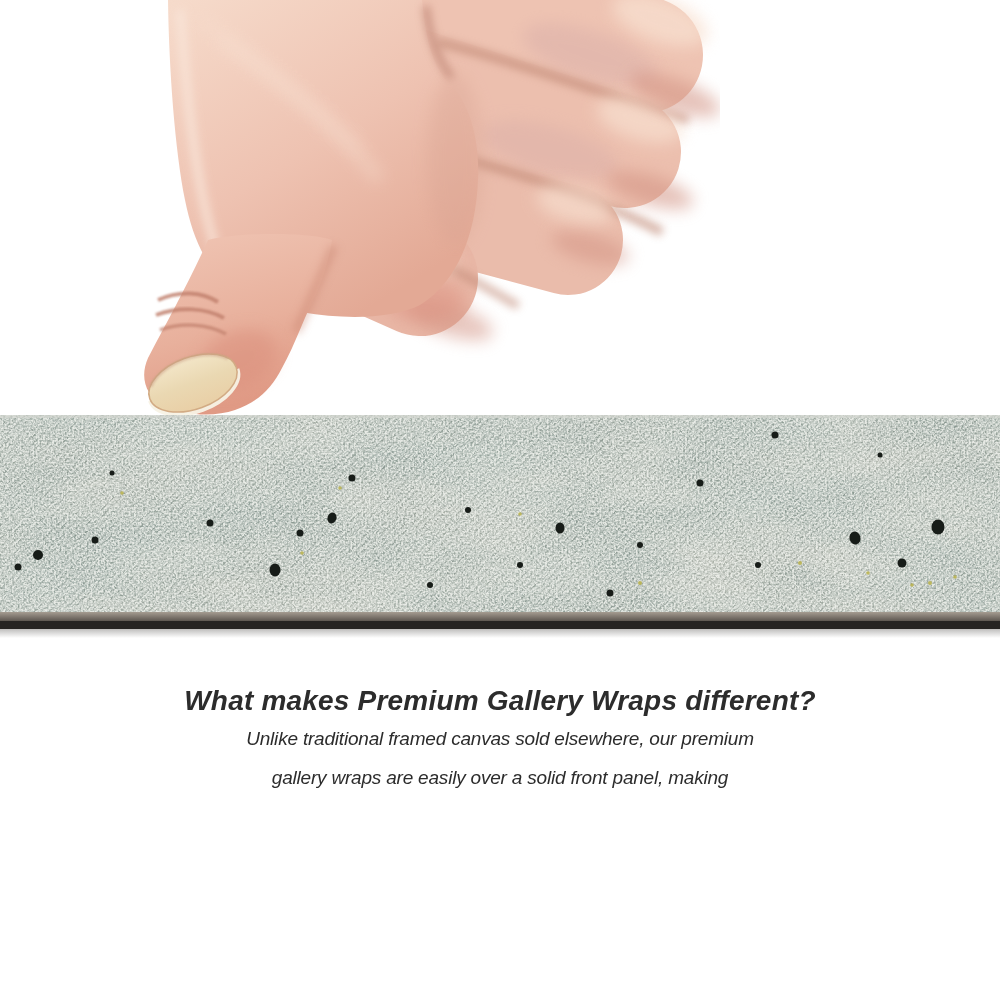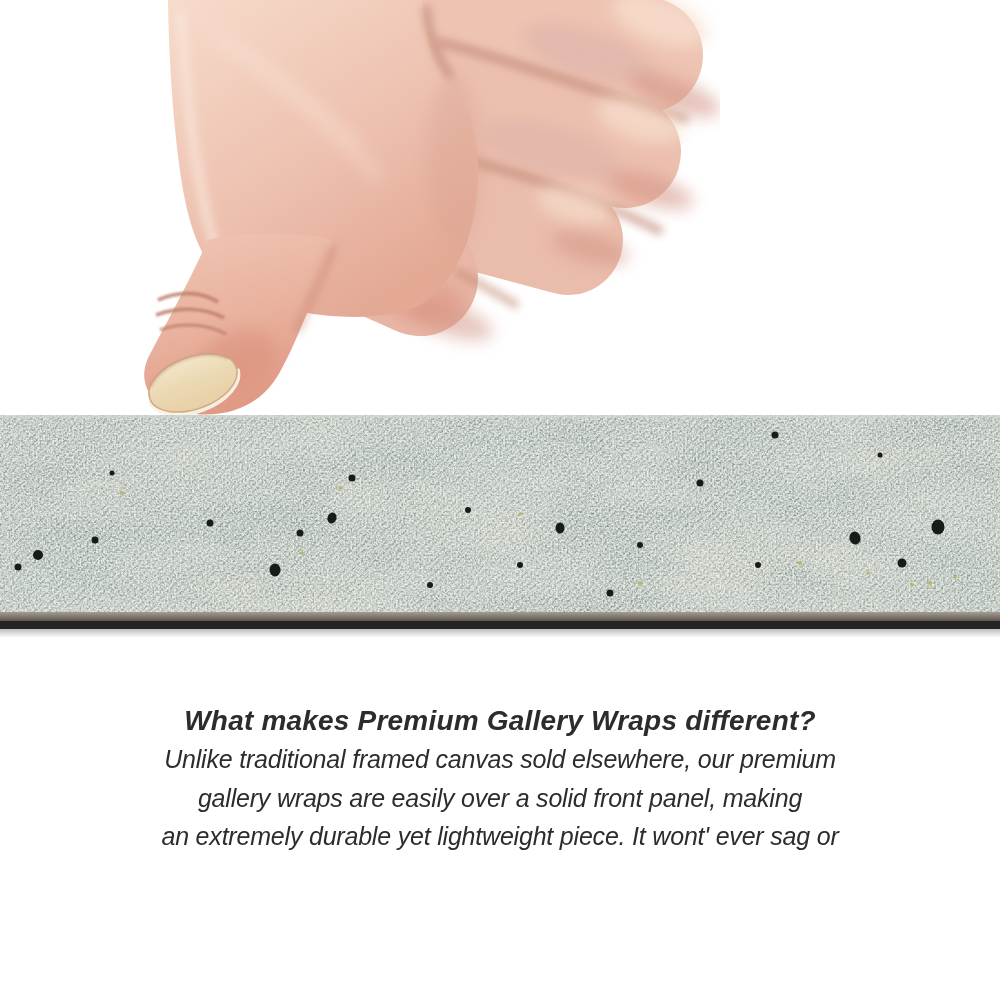--- a/index.html
+++ b/index.html
@@ -7,26 +7,26 @@
     position:relative;width:1000px;height:1000px;background:#ffffff;
     overflow:hidden;font-family:"Liberation Sans",sans-serif;
   }
   .hand{position:absolute;left:120px;top:0;width:600px;height:420px;}
   .canvas-strip{position:absolute;left:0;top:415px;width:1000px;height:214px;display:block;}
   .strip-shadow{
     position:absolute;left:0;top:629px;width:1000px;height:9px;
     background:linear-gradient(180deg,rgba(55,52,48,0.32),rgba(55,52,48,0));
   }
   .text-block{
-    position:absolute;left:0;top:701px;width:1000px;text-align:center;
+    position:absolute;left:0;top:681px;width:1000px;text-align:center;
     color:#2c2c2c;font-style:italic;
   }
   .text-block p{margin:0;white-space:nowrap;}
   .heading{font-size:28px;line-height:39px;font-weight:bold;letter-spacing:0.2px;}
-  .line{font-size:25px;line-height:38.5px;font-weight:normal;letter-spacing:-0.2px;}
+  .line{font-size:19px;line-height:38.5px;font-weight:normal;letter-spacing:-0.2px;}
 </style>
 </head>
 <body>
 
 <div class="page">
 
   <svg class="hand" viewBox="0 0 600 420" width="600" height="420">
     <defs>
       <linearGradient id="skinPalm" x1="0" y1="0" x2="0.6" y2="1">
         <stop offset="0" stop-color="#f6dbcb"></stop>
@@ -189,16 +189,15 @@
       <rect y="206" width="1000" height="8" fill="#262422"></rect>
     </g>
   </svg>
 
   <div class="strip-shadow"></div>
 
   <div class="text-block">
     <p class="heading">What makes Premium Gallery Wraps different?</p>
     <p class="line">Unlike traditional framed canvas sold elsewhere, our premium</p>
     <p class="line">gallery wraps are easily over a solid front panel, making</p>
-    <p class="line">an extremely durable yet lightweight piece. It wont' ever sag or</p>
   </div>
 
 </div>
 
 </body></html>

